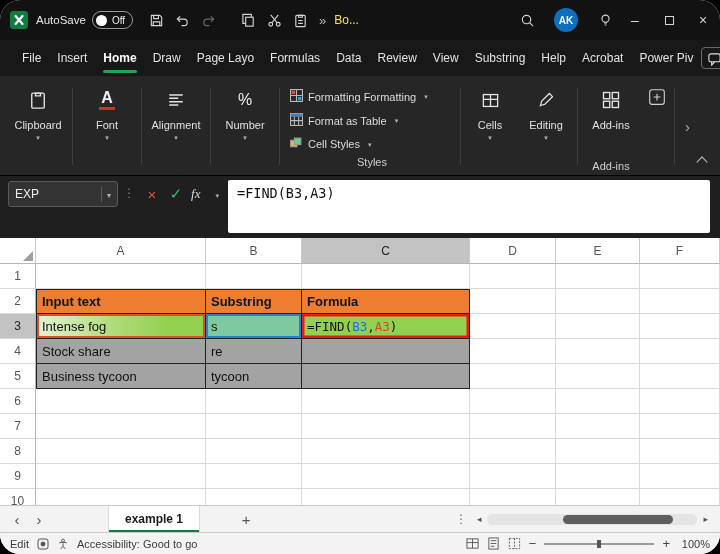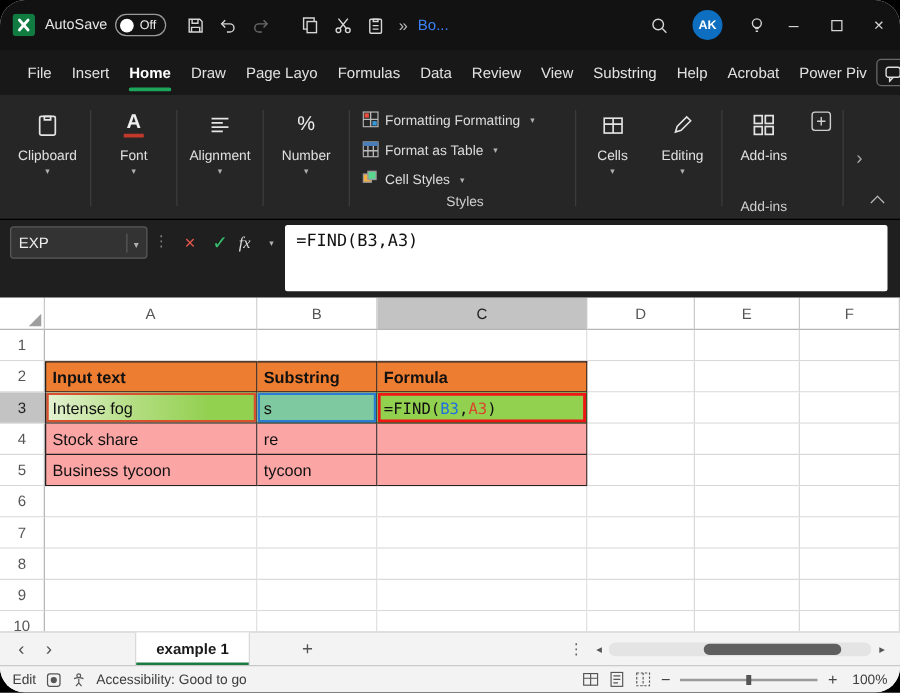--- a/index.html
+++ b/index.html
@@ -15,21 +15,21 @@
   .ic { width:15px; height:15px; fill:none; stroke:currentColor; stroke-width:1.2; }
   .dim { opacity:.45; }
   .logo { margin-right:8px; display:flex; }
   .ts-label { font-size:11.5px; margin-right:6px; }
   .toggle { display:flex; align-items:center; border:1px solid #9a9a9a; border-radius:9px;
             height:18px; padding:0 7px 0 3px; margin-right:10px; }
   .knob { width:11px; height:11px; border-radius:50%; background:#fff; margin-right:5px; }
   .tg-txt { font-size:10px; color:#eee; }
   .gap14 { margin-left:14px; }
   .tb-chy { color:#bbb; font-size:13px; padding:0 6px; }
-  .wb-name { font-size:12px; color:#3b82f6; margin-left:2px; }
+  .wb-name { font-size:12px; color:#fde047; margin-left:2px; }
   .t-spacer { flex:1; }
   .avatar { width:24px; height:24px; border-radius:50%; background:#0E6FC1; color:#fff;
             font-size:10px; font-weight:bold; display:flex; align-items:center;
             justify-content:center; margin:0 14px; }
   .win-btn { background:none; border:none; color:#d6d6d6; width:34px; height:40px;
              font-size:14px; display:flex; align-items:center; justify-content:center; }
   .maxbox { width:9px; height:9px; border:1px solid #d6d6d6; display:block; }
 
   
   .tabrow { height:36px; background:#181818; display:flex; align-items:center; padding-left:14px; }
@@ -97,21 +97,21 @@
   .hc { justify-content:center; color:#555; font-size:12px; padding:0;
         border-right:1px solid #C9C9C9; border-bottom:1px solid #B5B5B5; }
   .hc.sel { background:#C3C3C3; color:#222; }
   .rh { justify-content:center; color:#555; font-size:12px; padding:0;
         border-right:1px solid #B5B5B5; }
   .rh.sel { background:#C3C3C3; color:#222; }
   .corner { justify-content:flex-end; align-items:flex-end; }
   .tri { width:0; height:0; border-left:10px solid transparent;
          border-bottom:10px solid #9E9E9E; margin:0 2px 2px 0; }
   .orange { background:#ED7D31; font-weight:bold; }
-  .green { background:#fca5a5; }
+  .green { background:#a3a3a3; }
   .tb  { border-right:1px solid #222; border-bottom:1px solid #222; }
   .tb-t{ border-top:1px solid #222; }
   .tb-l{ border-left:1px solid #222; }
   .a3  { background:linear-gradient(90deg,#E4F2D3 0%,#B0DC7C 45%,#92D050 78%);
          box-shadow:inset 0 0 0 2px #D8502E; }
   .b3  { background:#7FC9A0; box-shadow:inset 0 0 0 2px #2B7CD3; }
   .c3  { box-shadow:inset 0 0 0 2.5px #F01616; background:#92D050;
          font-family:"DejaVu Sans Mono", monospace; font-size:12.5px; }
   .ref1 { color:#1F6FE0; }
   .ref2 { color:#D9472B; }

